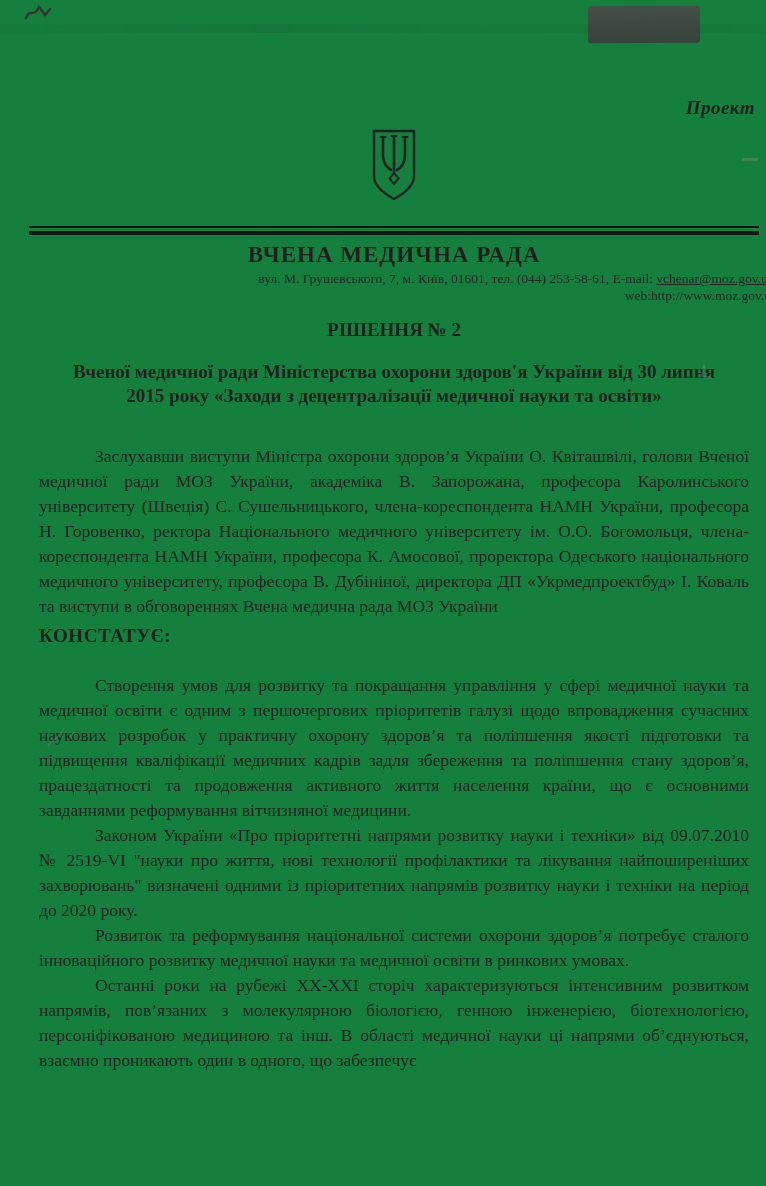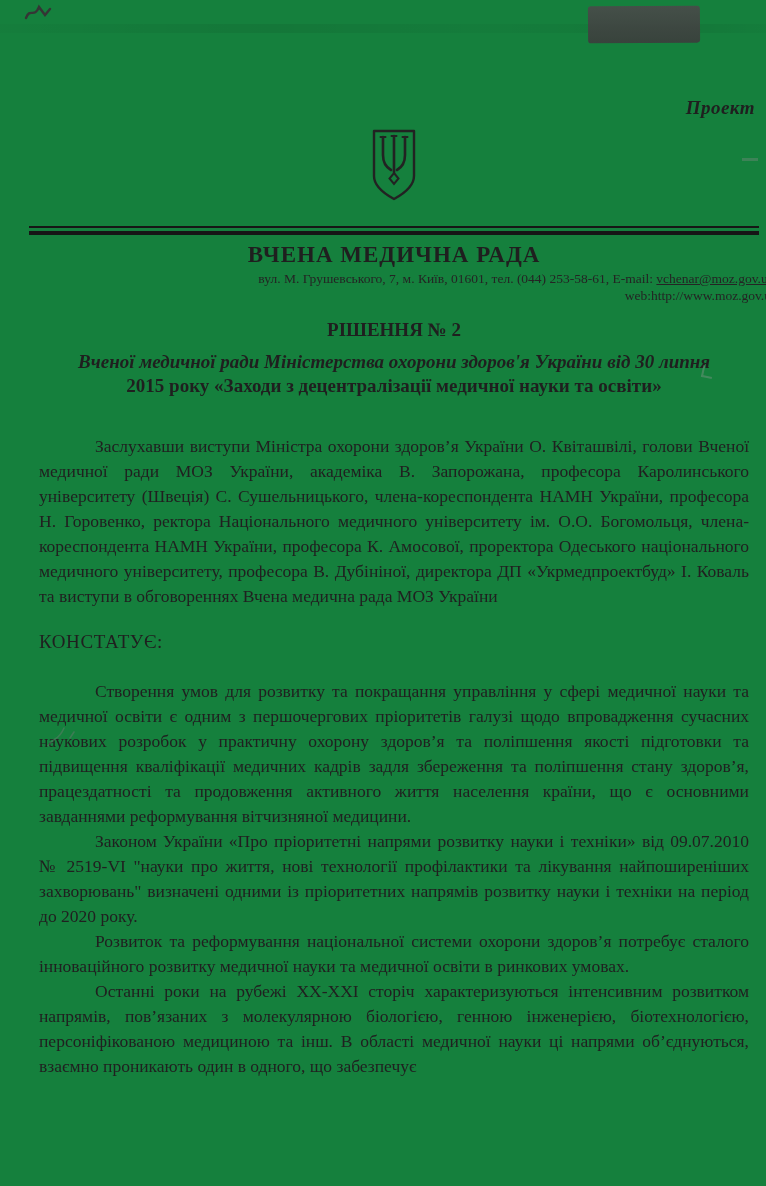--- a/index.html
+++ b/index.html
@@ -30,26 +30,26 @@
     line-height:26px;letter-spacing:.8px;}
   .rule{margin:24px 18px 0 18px;height:3px;
     border-top:2px solid #161616;border-bottom:4px solid #161616;}
   .council-name{margin-top:5px;text-align:center;font-size:23px;font-weight:bold;
     line-height:30px;letter-spacing:1px;}
   .address{text-align:right;font-size:13.5px;line-height:17px;color:#242424;}
   .address .email{text-decoration:underline;}
   
   .dec-title{margin-top:14px;text-align:center;font-size:19px;font-weight:bold;line-height:24px;}
   .dec-sub{margin:0 30px;text-align:center;font-size:19px;font-weight:bold;line-height:24px;}
-  .dec-sub.first{margin-top:8px;font-style:italic;}
+  .dec-sub.first{margin-top:18px;}
   
   .body-par{margin:0 28px;text-align:justify;text-indent:56px;
     font-size:17.5px;line-height:25px;color:#202020;}
   .preamble{margin-top:36px;}
-  .konstatuye{margin:20px 28px 0 28px;font-size:19px;font-weight:normal;
+  .konstatuye{margin:4px 28px 0 28px;font-size:19px;font-weight:bold;
     line-height:26px;letter-spacing:.6px;}
   .paras{margin-top:24px;}
 </style>
 </head>
 <body>
 
 <div class="page">
 
   <div class="art-band"></div>
   <svg class="art-topleft" width="28" height="18" viewBox="0 0 28 18">

